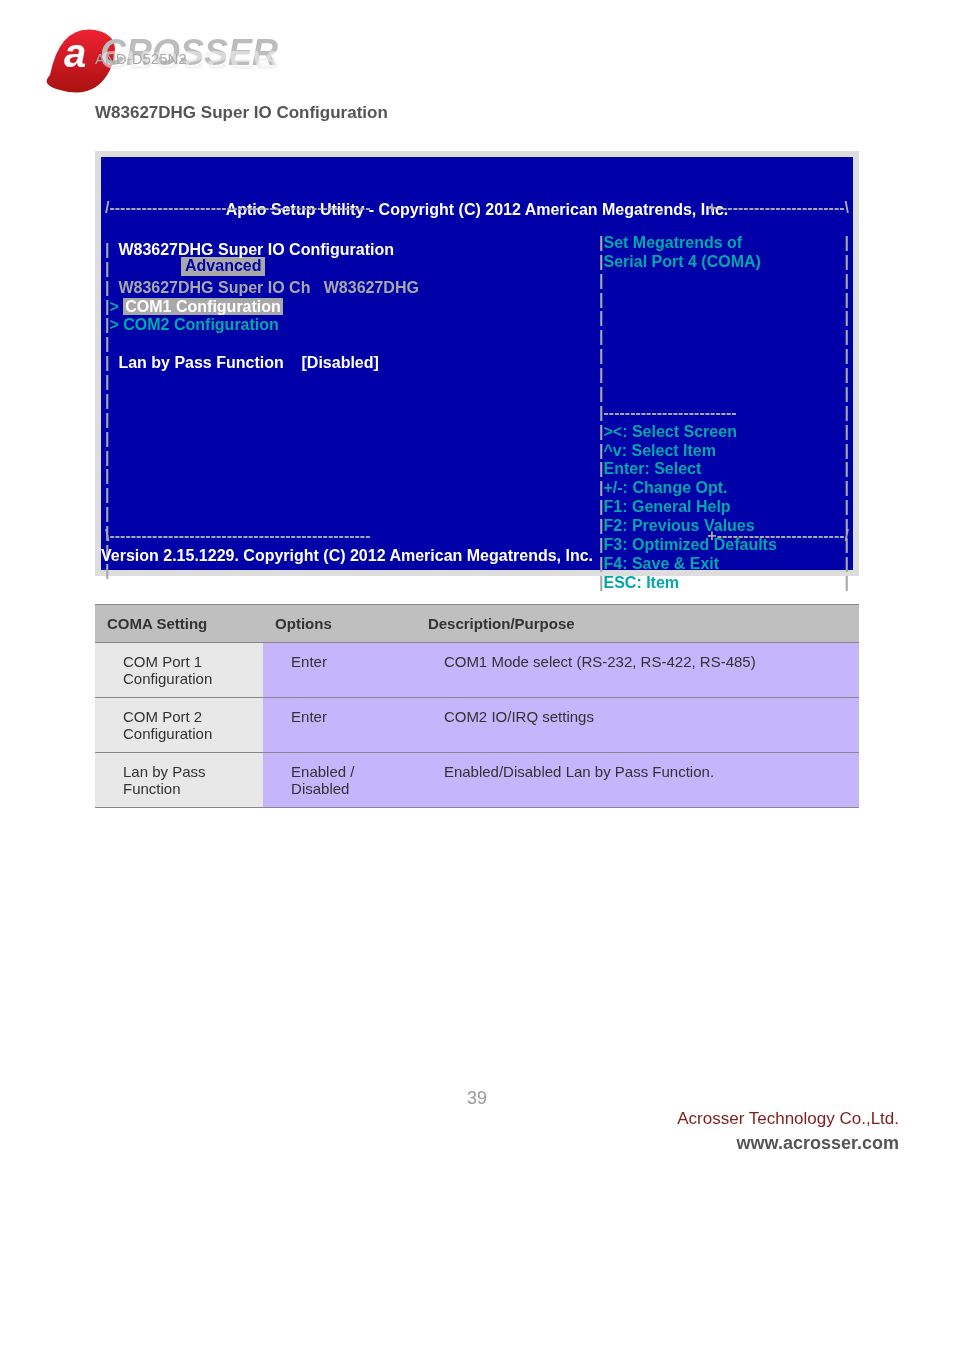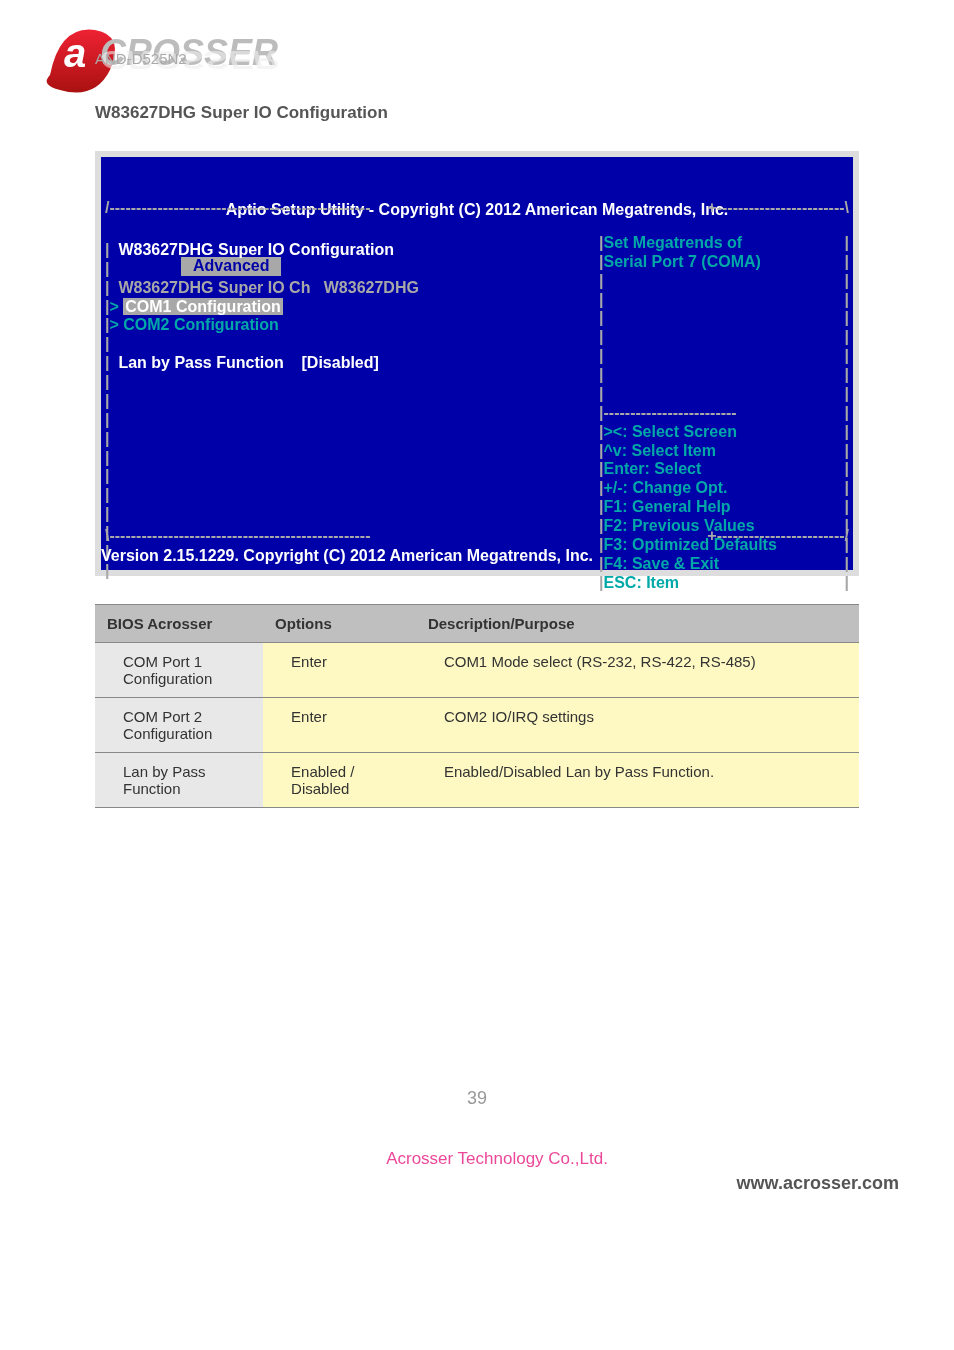--- a/index.html
+++ b/index.html
@@ -46,21 +46,21 @@
   }
   .bios-inner { position:absolute; inset:0; }
   .bios-title {
     color: #fff;
     text-align: center;
     padding-top: 6px;
   }
   .bios-tab {
     color: #0000a8;
     background: #a8a8a8;
-    padding: 0 12px;
+    padding: 0 4px;
     margin-left: 80px;
     display: inline-block;
   }
   .bios-frame-top {
     color: #a8a8a8;
     position: absolute;
     top: 42px; left: 4px; right: 4px;
     display:flex; justify-content:space-between;
   }
   .bios-body {
@@ -102,24 +102,24 @@
     border-bottom: 1px solid #888;
     font-weight: bold;
   }
   table.spec td {
     background: #e8e8e8;
     padding: 10px 28px;
     border-bottom: 1px solid #888;
     vertical-align: top;
     margin-top: 32px;
   }
-  table.spec td.opt { background:#fef9c3; }
+  table.spec td.opt { background:#c4b5fd; }
   .page-num { text-align:center; color:#999; margin-top:280px; font-size:18px;}
   .footer-brand {
-    text-align:center; color:#ec4899; font-size:17px; margin-top:40px;
+    text-align:right; color:#7f1d1d; font-size:17px; 
     margin-right: -40px;
   }
   .footer-url {
     text-align:right; font-size:18px; font-weight:bold; color:#555;
     margin-top:4px; margin-right:-40px;
   }
 </style>
 </head>
 <body>
 
@@ -170,21 +170,21 @@
 <span class="bar">|</span>
 <span class="bar">|</span>
 <span class="bar">|</span>
 <span class="bar">|</span>
 <span class="bar">|</span>
 <span class="bar">|</span>
         </div>
 
         <div class="col-right">
 <span class="bar">|</span><span class="cyan-txt">Set Megatrends of</span><span style="float:right" class="bar">|</span>
-<span class="bar">|</span><span class="cyan-txt">Serial Port 7 (COMA)</span><span style="float:right" class="bar">|</span>
+<span class="bar">|</span><span class="cyan-txt">Serial Port 4 (COMA)</span><span style="float:right" class="bar">|</span>
 <span class="bar">|</span><span style="float:right" class="bar">|</span>
 <span class="bar">|</span><span style="float:right" class="bar">|</span>
 <span class="bar">|</span><span style="float:right" class="bar">|</span>
 <span class="bar">|</span><span style="float:right" class="bar">|</span>
 <span class="bar">|</span><span style="float:right" class="bar">|</span>
 <span class="bar">|</span><span style="float:right" class="bar">|</span>
 <span class="bar">|</span><span style="float:right" class="bar">|</span>
 <span class="bar">|</span><span>-------------------------</span><span style="float:right" class="bar">|</span>
 <span class="bar">|</span><span class="cyan-txt">&gt;&lt;: Select Screen</span><span style="float:right" class="bar">|</span>
 <span class="bar">|</span><span class="cyan-txt">^v: Select Item</span><span style="float:right" class="bar">|</span>
@@ -201,21 +201,21 @@
       <div class="bios-frame-bot">
         <span>\-------------------------------------------------</span><span>+------------------------/</span>
       </div>
       <div class="bios-footer">Version 2.15.1229. Copyright (C) 2012 American Megatrends, Inc.</div>
     </div>
   </div>
 
   <table class="spec">
     <thead>
       <tr>
-        <th style="width:22%">BIOS Acrosser</th>
+        <th style="width:22%">COMA Setting</th>
         <th style="width:20%">Options</th>
         <th>Description/Purpose</th>
       </tr>
     </thead>
     <tbody>
       <tr>
         <td>COM Port 1 Configuration</td>
         <td class="opt">Enter</td>
         <td class="opt">COM1 Mode select (RS-232, RS-422, RS-485)</td>
       </tr>

